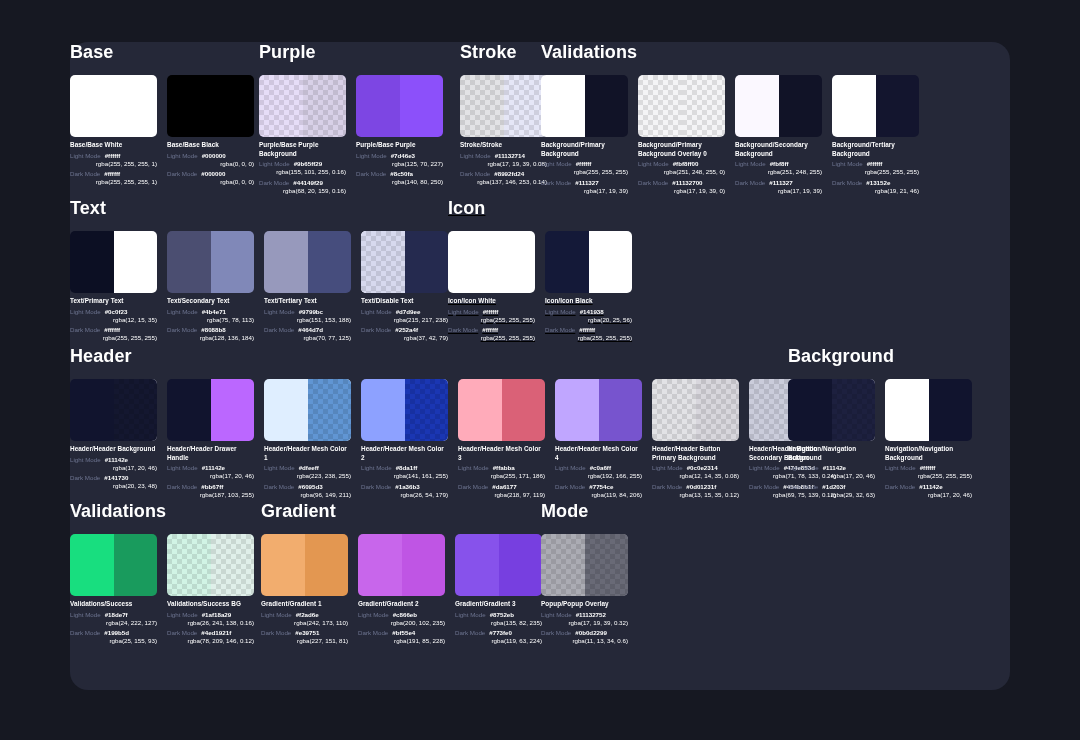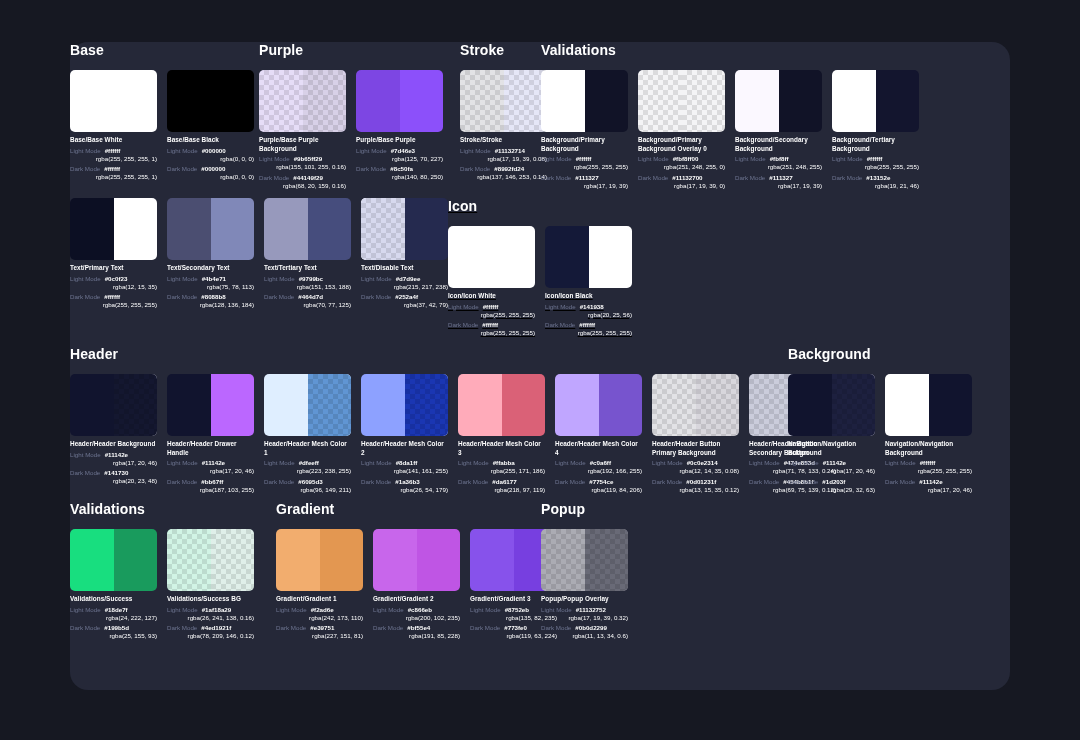--- a/index.html
+++ b/index.html
@@ -22,21 +22,21 @@
     border-radius: 18px;
     padding: 26px 22px 10px 22px;
   }
 
   .group {
     position: absolute;
   }
 
   .group-title {
     color: #ffffff;
-    font-size: 14px;
+    font-size: 18px;
     font-weight: bold;
     letter-spacing: 0.1px;
     margin-bottom: 12px;
     white-space: nowrap;
   }
 
   .swatches {
     display: flex;
     gap: 10px;
   }
@@ -282,20 +282,21 @@
           <div class="mode-rgba">rgba(255, 255, 255)</div>
           <div class="mode-row">
             <span class="mode-label">Dark Mode</span>
             <span class="mode-hex">#13152e</span>
           </div>
           <div class="mode-rgba">rgba(19, 21, 46)</div>
         </div>
       </div>
     </div>
     <div class="group" style="left: 0px; top: 156px;">
+      <div class="group-title">Text</div>
       <div class="swatches">
         <div class="swatch-card">
           <div class="swatch-box">
             <div class="half" style="background: rgb(12, 15, 35);"></div>
             <div class="half" style="background: rgb(255, 255, 255);"></div>
           </div>
           <div class="swatch-name">Text/Primary Text</div>
           <div class="mode-row">
             <span class="mode-label">Light Mode</span>
             <span class="mode-hex">#0c0f23</span>
@@ -611,21 +612,21 @@
           </div>
           <div class="mode-rgba">rgba(26, 241, 138, 0.16)</div>
           <div class="mode-row">
             <span class="mode-label">Dark Mode</span>
             <span class="mode-hex">#4ed1921f</span>
           </div>
           <div class="mode-rgba">rgba(78, 209, 146, 0.12)</div>
         </div>
       </div>
     </div>
-    <div class="group" style="left: 206px; top: 459px;">
+    <div class="group" style="left: 191px; top: 459px;">
       <div class="group-title">Gradient</div>
       <div class="swatches">
         <div class="swatch-card">
           <div class="swatch-box">
             <div class="half" style="background: rgb(242, 173, 110);"></div>
             <div class="half" style="background: rgb(227, 151, 81);"></div>
           </div>
           <div class="swatch-name">Gradient/Gradient 1</div>
           <div class="mode-row">
             <span class="mode-label">Light Mode</span>
@@ -668,21 +669,21 @@
           <div class="mode-rgba">rgba(135, 82, 235)</div>
           <div class="mode-row">
             <span class="mode-label">Dark Mode</span>
             <span class="mode-hex">#773fe0</span>
           </div>
           <div class="mode-rgba">rgba(119, 63, 224)</div>
         </div>
       </div>
     </div>
     <div class="group" style="left: 471px; top: 459px;">
-      <div class="group-title">Popup</div>
+      <div class="group-title">Mode</div>
       <div class="swatches">
         <div class="swatch-card">
           <div class="swatch-box">
             <div class="half checker" style="background: linear-gradient(45deg, rgba(0, 0, 0, 0.1) 25%, transparent 25%, transparent 75%, rgba(0, 0, 0, 0.1) 75%) 0px 0px / 10px 10px, linear-gradient(45deg, rgba(0, 0, 0, 0.1) 25%, transparent 25%, transparent 75%, rgba(0, 0, 0, 0.1) 75%) 5px 5px / 10px 10px, linear-gradient(rgba(17, 19, 39, 0.32), rgba(17, 19, 39, 0.32)) 0px 0px / 100% 100%, linear-gradient(rgb(244, 244, 246), rgb(244, 244, 246)) 0px 0px / 100% 100% rgba(17, 19, 39, 0.32);"></div>
             <div class="half checker" style="background: linear-gradient(45deg, rgba(0, 0, 0, 0.1) 25%, transparent 25%, transparent 75%, rgba(0, 0, 0, 0.1) 75%) 0px 0px / 10px 10px, linear-gradient(45deg, rgba(0, 0, 0, 0.1) 25%, transparent 25%, transparent 75%, rgba(0, 0, 0, 0.1) 75%) 5px 5px / 10px 10px, linear-gradient(rgba(11, 13, 34, 0.6), rgba(11, 13, 34, 0.6)) 0px 0px / 100% 100%, linear-gradient(rgb(244, 244, 246), rgb(244, 244, 246)) 0px 0px / 100% 100% rgba(11, 13, 34, 0.6);"></div>
           </div>
           <div class="swatch-name">Popup/Popup Overlay</div>
           <div class="mode-row">
             <span class="mode-label">Light Mode</span>
             <span class="mode-hex">#11132752</span>

